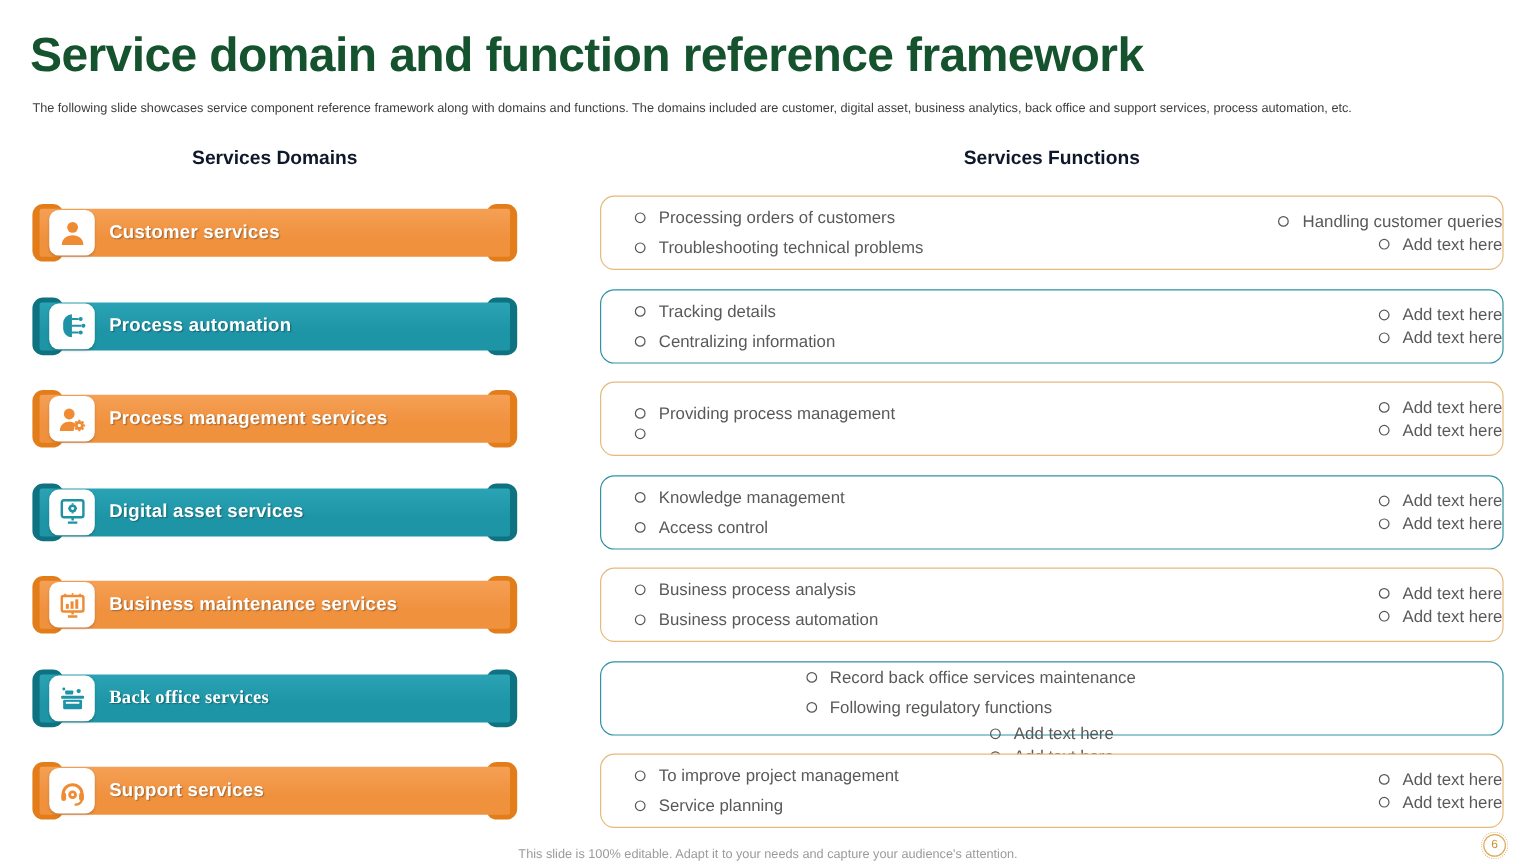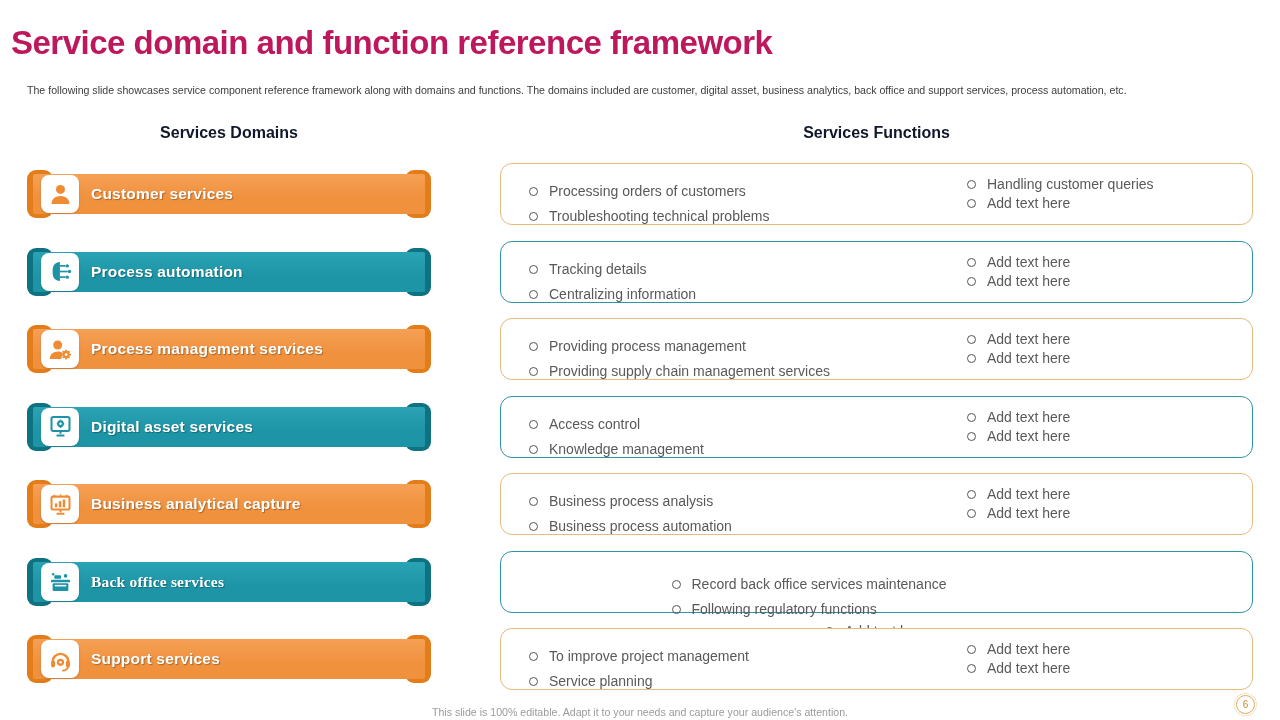--- a/index.html
+++ b/index.html
@@ -1,22 +1,22 @@
 <!DOCTYPE html>
 <html><head>
 <meta charset="utf-8">
 <style>
   html,body{margin:0;padding:0;}
   body{
     width:1280px;height:720px;position:relative;background:#ffffff;
     font-family:"Liberation Sans", sans-serif;overflow:hidden;
   }
   .title{
-    position:absolute;left:11px;top:24px;margin:0;
-    font-size:33px;font-weight:700;letter-spacing:-0.5px;color:#be185d;
+    position:absolute;left:25px;top:24px;margin:0;
+    font-size:40px;font-weight:700;letter-spacing:-0.5px;color:#14532d;
   }
   .subtitle{
     position:absolute;left:27px;top:84px;width:1150px;
     font-size:10.6px;color:#3d3d3d;
   }
   .col-header{
     position:absolute;top:124px;text-align:center;
     font-size:16px;font-weight:700;color:#0f172a;
   }
   .col-header.domains{left:27px;width:404px;}
@@ -39,25 +39,25 @@
     color:#ffffff;font-size:15.5px;font-weight:700;letter-spacing:0.2px;
     text-shadow:1px 1px 1px rgba(0,0,0,0.3);
   }
 
   
   .fbox{
     position:absolute;left:500px;width:753px;height:62px;background:#ffffff;
     border-radius:12px;display:flex;align-items:center;box-sizing:border-box;
   }
   .fcol{list-style:none;margin:0;padding:0;}
-  .fcol-left{width:438px;padding-left:28px;margin-top:20px;}
+  .fcol-left{width:438px;padding-left:28px;}
   .fcol-right{flex:1;}
   .fcol li{display:flex;align-items:center;font-size:14px;color:#595959;}
   .fcol-left li{line-height:25px;}
-  .fcol-right li{line-height:19px;}
+  .fcol-right li{line-height:19px;justify-content:flex-end;}
   .bullet{
     flex:0 0 auto;width:7px;height:7px;border:1.3px solid #555555;
     border-radius:50%;margin-right:11px;background:transparent;
   }
 
   .footer{
     position:absolute;left:0;right:0;top:706px;text-align:center;
     font-size:10.6px;color:#9b9b9b;
   }
   .page-badge{
@@ -152,21 +152,21 @@
           <rect x="4" y="5" width="16" height="11.5" rx="1.2" fill="none" stroke="currentColor" stroke-width="1.8"></rect>
           <rect x="7" y="11" width="2.2" height="3.5"></rect>
           <rect x="10.5" y="9" width="2.2" height="5.5"></rect>
           <rect x="14" y="7.5" width="2.2" height="7"></rect>
           <path d="M12 16.5v2.3M8.5 20.2h7" stroke="currentColor" stroke-width="1.8" fill="none"></path>
           <g stroke="currentColor" stroke-width="1.2">
             <path d="M6 3.5l1 1M18 3.5l-1 1M12 2.8v1.4"></path>
           </g>
         </svg>
       </div>
-    <div class="blabel">Business analytical capture</div>
+    <div class="blabel">Business maintenance services</div>
   </div>
     <div class="banner" style="top: 557.5px; font-family: Liberation Serif, serif;">
     <div class="cap cap-l" style="background: rgb(14, 114, 128);"></div>
     <div class="cap cap-r" style="background: rgb(14, 114, 128);"></div>
     <div class="bar" style="background: linear-gradient(rgb(42, 163, 180) 0%, rgb(30, 149, 166) 60%, rgb(30, 149, 166) 100%);"></div>
     <div class="tile">
         <svg viewBox="0 0 24 24" fill="#1E93A6" color="#1E93A6">
           <rect x="3.5" y="10.5" width="17" height="2.2" rx="0.8"></rect>
           <rect x="5" y="13.5" width="14" height="7" rx="1"></rect>
           <rect x="7" y="15" width="10" height="1.4" fill="#fff"></rect>
@@ -240,43 +240,42 @@
       </ul>
   </div>
     <div class="fbox" style="top: 318px; border: 1.5px solid rgb(229, 186, 125);">
     <ul class="fcol fcol-left">
         <li>
           <span class="bullet"></span>
           <span>Providing process management</span>
         </li>
         <li>
           <span class="bullet"></span>
-          <span>Providing supply chain management services</span>
         </li>
       </ul>
     <ul class="fcol fcol-right">
         <li>
           <span class="bullet"></span>
           <span>Add text here</span>
         </li>
         <li>
           <span class="bullet"></span>
           <span>Add text here</span>
         </li>
       </ul>
   </div>
     <div class="fbox" style="top: 395.5px; border: 1.5px solid rgb(46, 147, 164);">
     <ul class="fcol fcol-left">
         <li>
           <span class="bullet"></span>
+          <span>Knowledge management</span>
+        </li>
+        <li>
+          <span class="bullet"></span>
           <span>Access control</span>
-        </li>
-        <li>
-          <span class="bullet"></span>
-          <span>Knowledge management</span>
         </li>
       </ul>
     <ul class="fcol fcol-right">
         <li>
           <span class="bullet"></span>
           <span>Add text here</span>
         </li>
         <li>
           <span class="bullet"></span>
           <span>Add text here</span>

